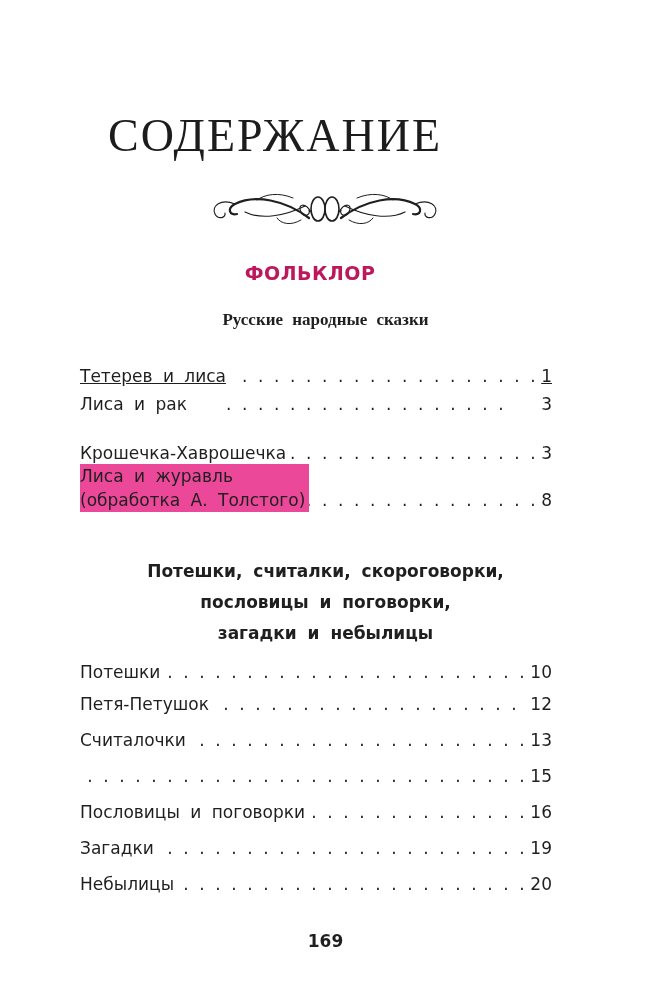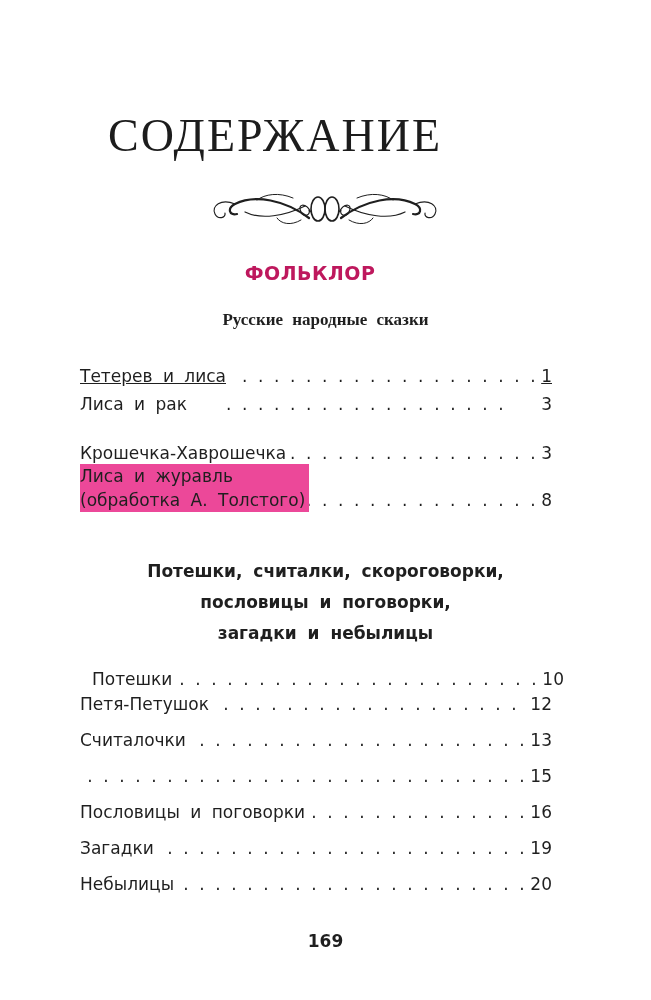--- a/index.html
+++ b/index.html
@@ -179,21 +179,21 @@
   </div>
 </div>
 
 <div class="sub-heading two">
   <span>Потешки, считалки, скороговорки,</span>
   <span>пословицы и поговорки,</span>
   <span>загадки и небылицы</span>
 </div>
 
 <div class="toc-list" style="top:656px;">
-  <div class="toc-row" style="top:11px;margin-left:12px;">
+  <div class="toc-row" style="top:4px;">
     <span class="label">Потешки</span>
     <span class="leader"></span>
     <span class="page">10</span>
   </div>
   <div class="toc-row" style="top:36px;gap:8px;">
     <span class="label">Петя-Петушок</span>
     <span class="leader"></span>
     <span class="page">12</span>
   </div>
   <div class="toc-row" style="top:72px;">

